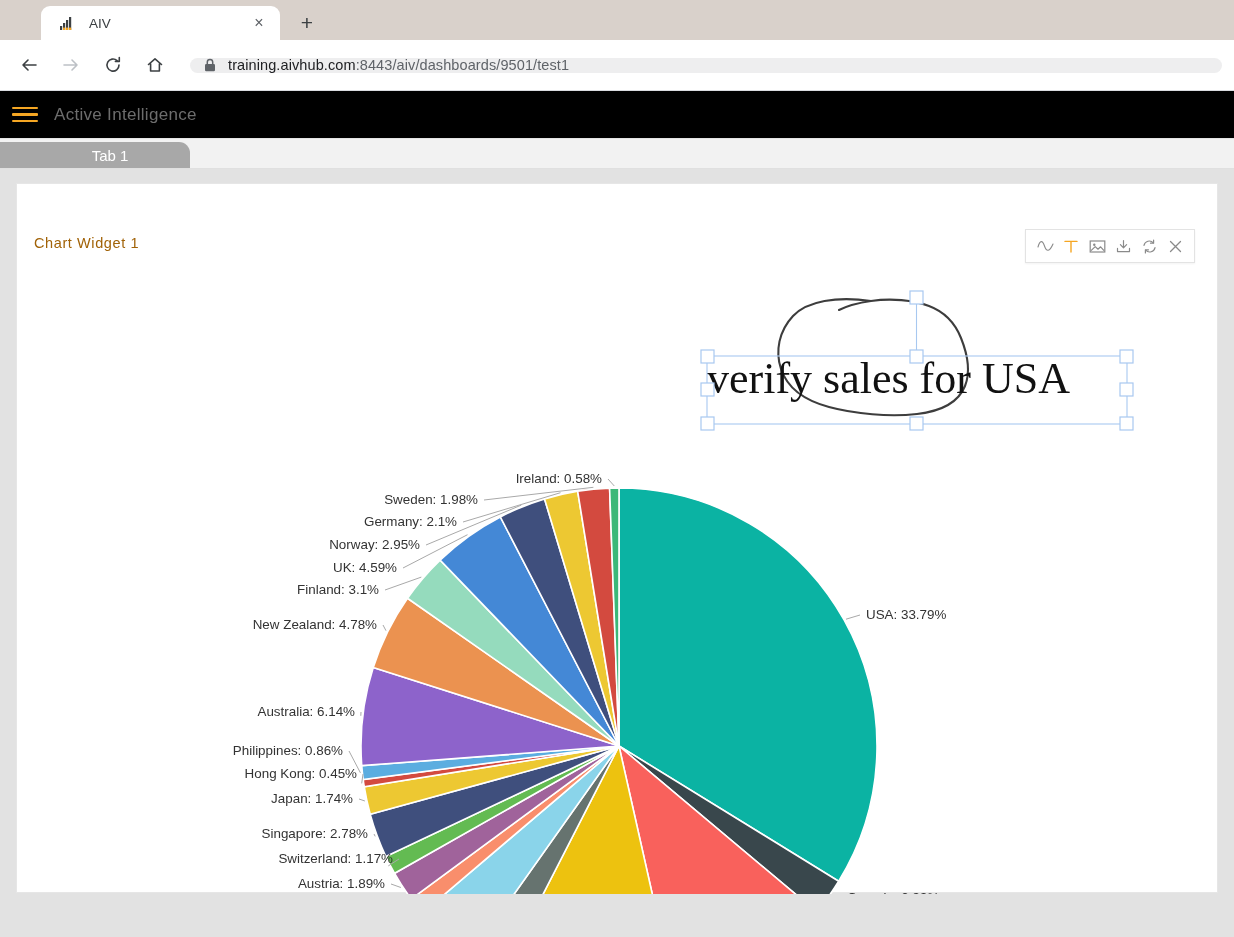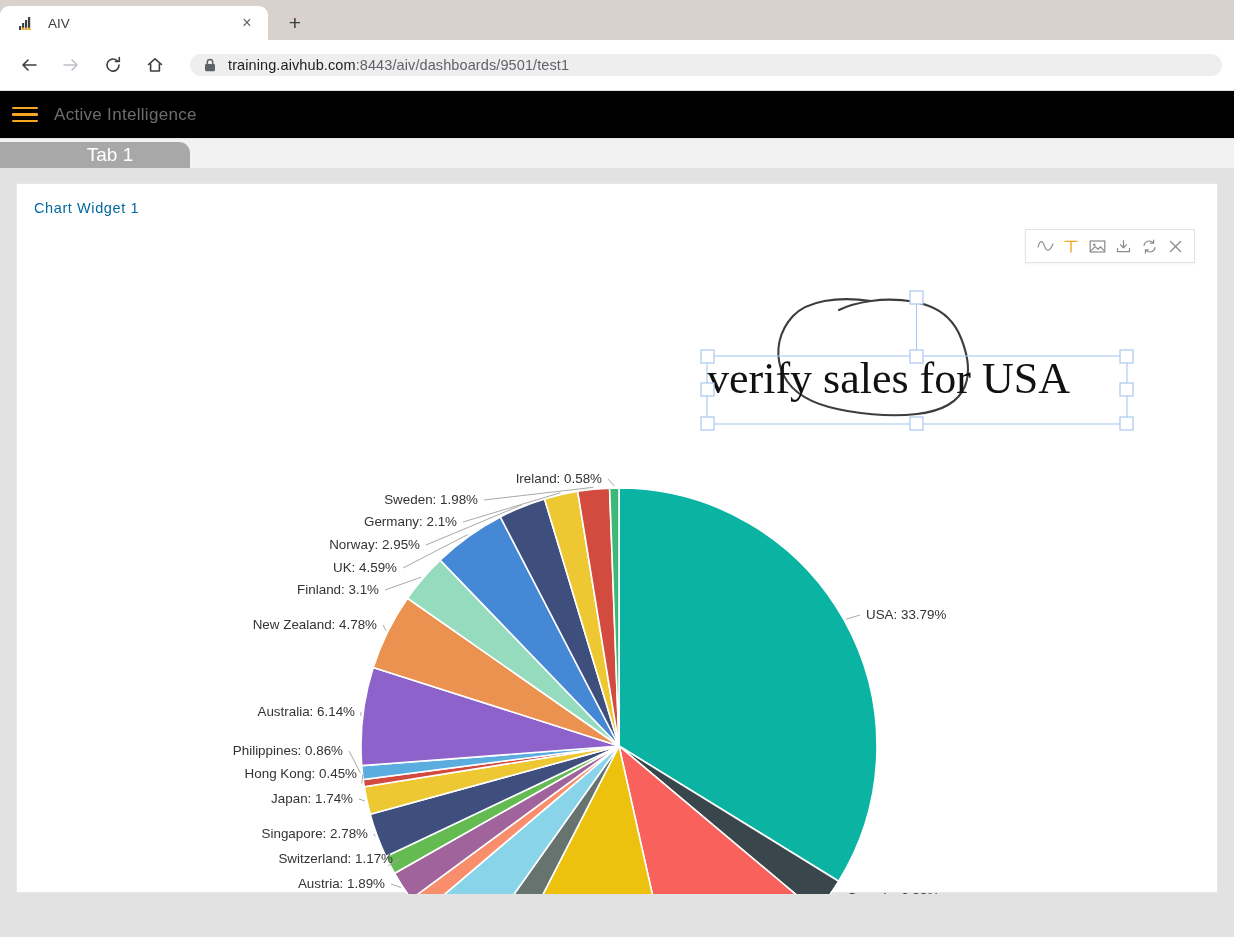--- a/index.html
+++ b/index.html
@@ -11,24 +11,25 @@
   }
 
   
   .browser { width: 1234px; height: 937px; position: relative; }
 
   .tabstrip {
     height: 40px; background: #d9d1cb;
     display: flex; align-items: flex-end; position: relative;
   }
   .tab {
-    width: 268px; height: 34px; background: #ffffff;
+    width: 239px; height: 34px; background: #ffffff;
     border-radius: 9px 9px 0 0;
     display: flex; align-items: center; padding: 0 10px 0 18px;
     position: relative;
+    margin-left: 41px;
   }
   .tab-favicon { width: 18px; height: 16px; position: relative; margin-right: 12px; flex: none; }
   .tab-title {
     font-size: 13.5px; color: #3c4043; flex: 1;
     white-space: nowrap; overflow: hidden;
   }
   .tab-close {
     width: 22px; height: 22px; display: flex; align-items: center;
     justify-content: center; font-size: 16px; color: #5f6368;
     line-height: 1;
@@ -44,21 +45,21 @@
     display: flex; align-items: center; padding: 0 12px;
     border-bottom: 1px solid #dadce0;
   }
   .nav-btn {
     width: 34px; height: 34px; margin-right: 8px;
     display: flex; align-items: center; justify-content: center;
     color: #3c4043;
   }
   .nav-btn.fwd { color: #bdc1c6; }
   .omnibox {
-    flex: 1; height: 22px; background: #eeeeef; border-radius: 16px;
+    flex: 1; height: 15px; background: #eeeeef; border-radius: 16px;
     display: flex; align-items: center; padding: 0 14px; margin-left: 10px;
   }
   .lock-icon { margin-right: 12px; display: flex; align-items: center; }
   .url { font-size: 14.5px; color: #202124; white-space: nowrap; letter-spacing: .1px; }
   .url .dim { color: #5f6368; }
 
   
   .app { background: #ffffff; height: 846px; position: relative; }
 
   .app-header {
@@ -73,34 +74,35 @@
   }
   .app-title { font-size: 17px; color: #6d6d6d; letter-spacing: .3px; }
 
   .tabbar {
     height: 30px; background: #f2f2f2; display: flex; align-items: flex-end;
     border-bottom: 1px solid #e0e0e0;
   }
   .dash-tab {
     width: 190px; height: 26px; background: #a8a8a8;
     border-radius: 0 11px 0 0;
-    color: #ffffff; font-size: 19px;
+    color: #ffffff; font-size: 15px;
     display: flex; align-items: center; justify-content: center;
     padding-left: 30px;
   }
 
   .canvas { background: #e2e2e2; height: 768px; padding: 14px 16px 0 16px; }
 
   .widget {
     background: #ffffff; height: 710px; position: relative;
     border: 1px solid #e6e6e6;
   }
   .widget-title {
-    font-size: 14.5px; color: #0369a1; padding: 16px 0 0 17px;
+    font-size: 14.5px; color: #a16207; padding: 16px 0 0 17px;
     letter-spacing: .6px;
+    margin-top: 35px;
   }
 
   .widget-toolbar {
     position: absolute; right: 22px; top: 45px;
     background: #ffffff; border: 1px solid #e3e3e3;
     height: 34px; display: flex; align-items: center;
     padding: 0 6px; box-shadow: 0 1px 2px rgba(0,0,0,.05);
   }
   .wt-btn {
     width: 26px; height: 26px; display: flex;

